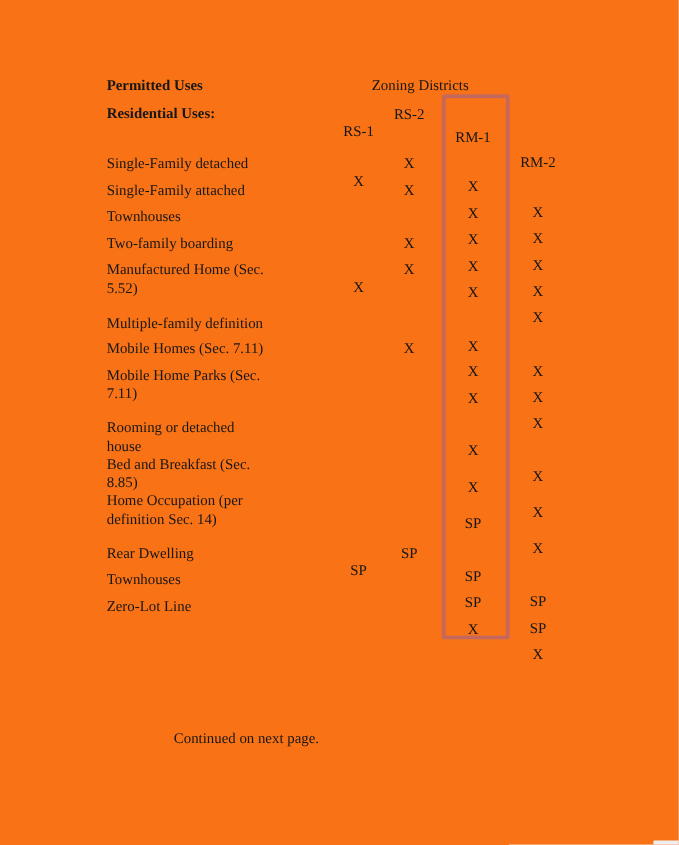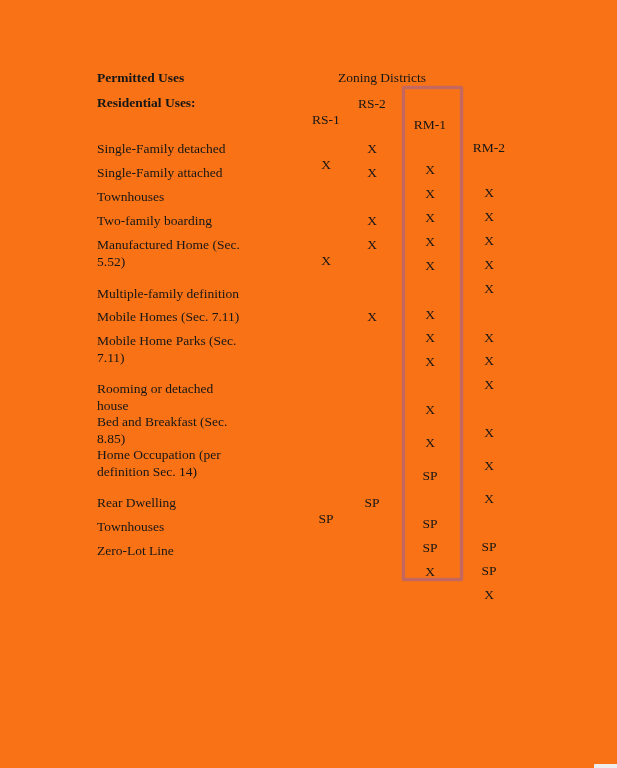--- a/index.html
+++ b/index.html
@@ -191,20 +191,21 @@
         <div class="tlabel">Zero-Lot Line</div>
         <div class="tcell col0"></div>
         <div class="tcell col1"></div>
         <div class="tcell col2">X</div>
         <div class="tcell col3">X</div>
       </div>
     </div>
 
   <div class="red-box"></div>
 
+  <div class="abs footer-note">Continued on next page.</div>
 
   <div class="watermark">
     <span class="wm-a"></span>
     <span class="wm-b"></span>
     <span class="wm-c"></span>
   </div>
 
 </div>
 
 </body></html>

